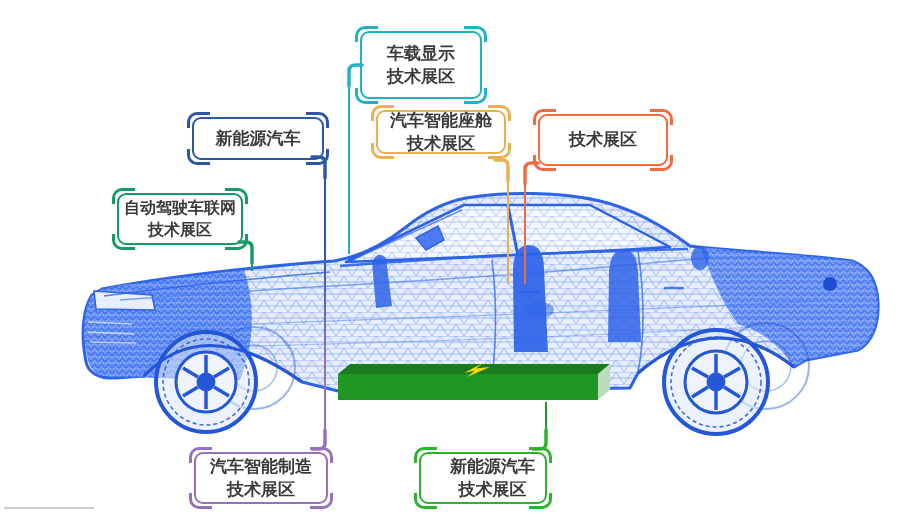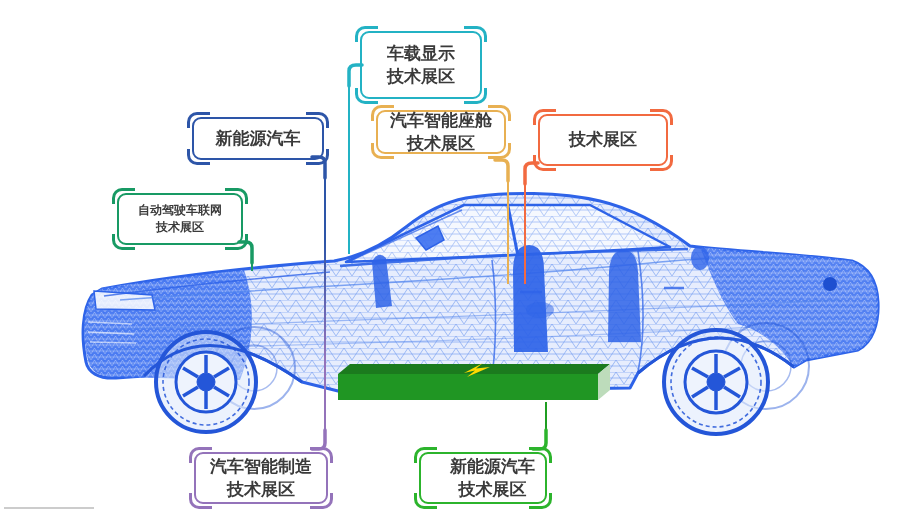--- a/index.html
+++ b/index.html
@@ -203,21 +203,21 @@
       <span>新能源汽车</span>
 
     </div>
   </div>
 
   <div class="callout" style="left: 117px; top: 193px; width: 126px; height: 52px; --c: #189a64;">
     <i class="cb tl"></i>
       <i class="cb tr"></i>
     <i class="cb bl"></i>
       <i class="cb br"></i>
-    <div class="txt" style="font-size:12px">
+    <div class="txt" style="font-size:16px">
       <span>自动驾驶车联网</span>
       <span>技术展区</span>
     </div>
   </div>
 
   <div class="callout" style="left: 376px; top: 110px; width: 130px; height: 44px; --c: #e8b052;">
     <i class="cb tl"></i>
       <i class="cb tr"></i>
     <i class="cb bl"></i>
       <i class="cb br"></i>

